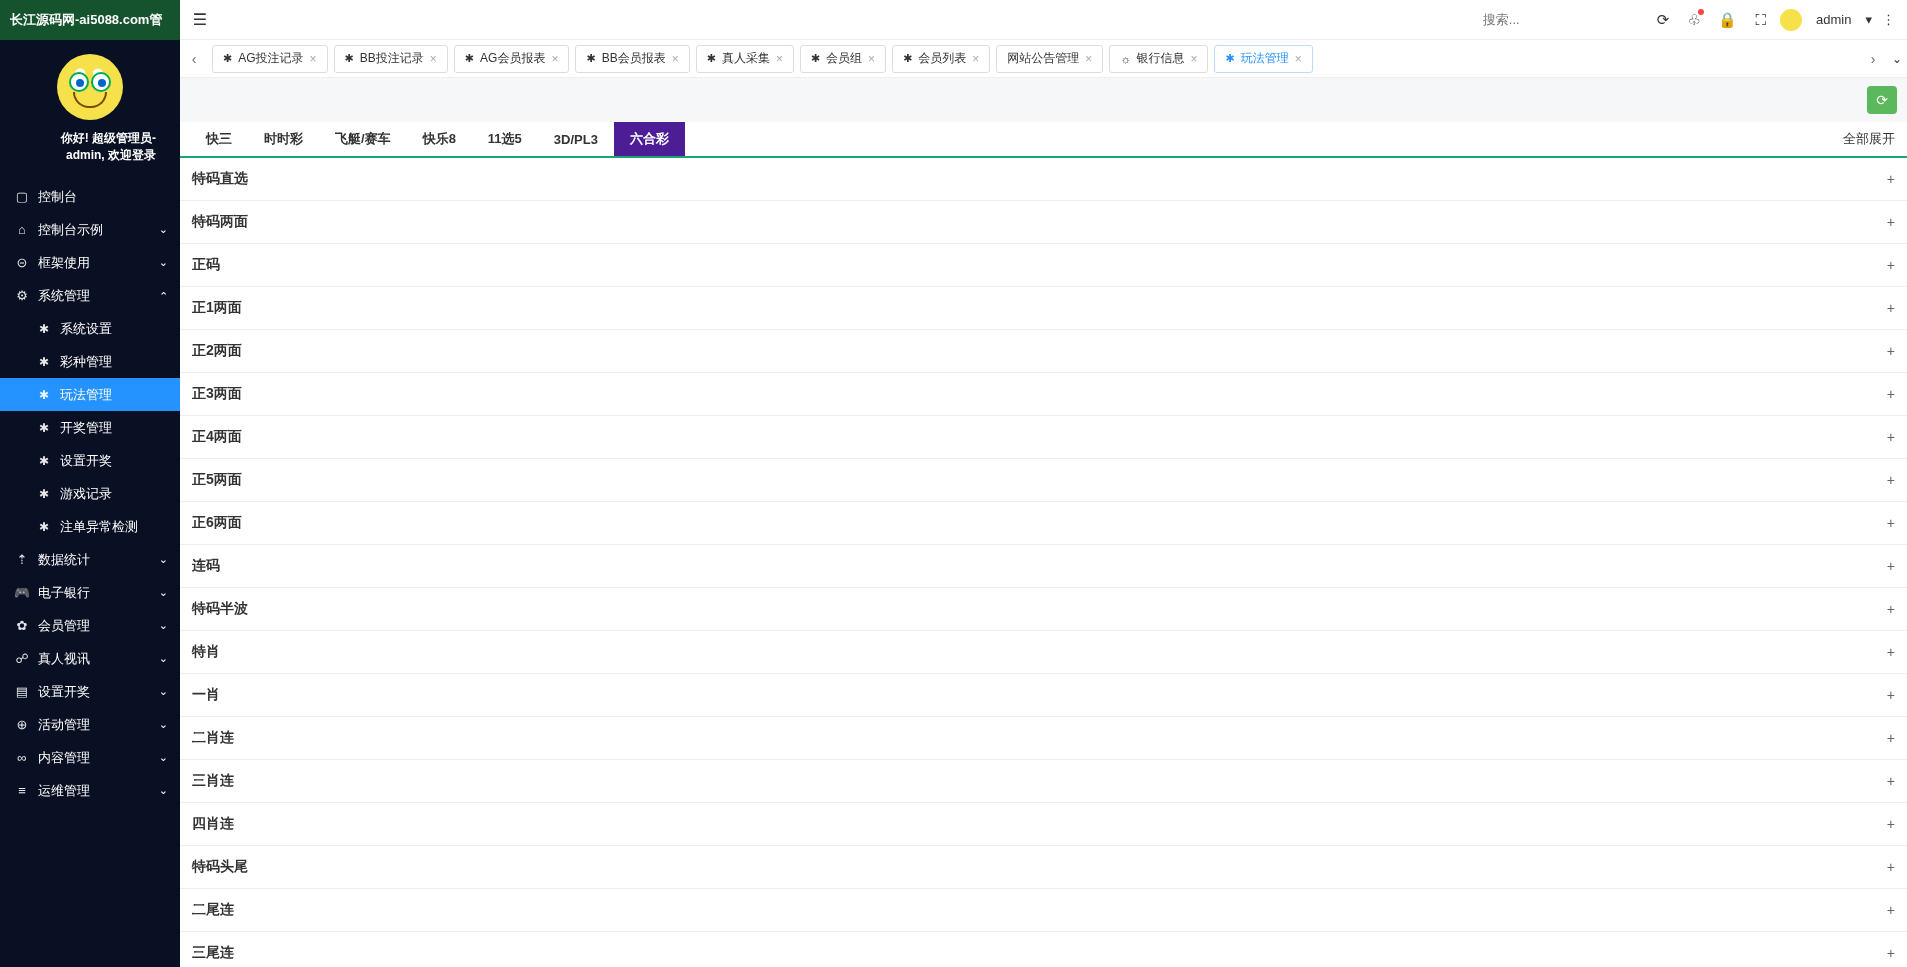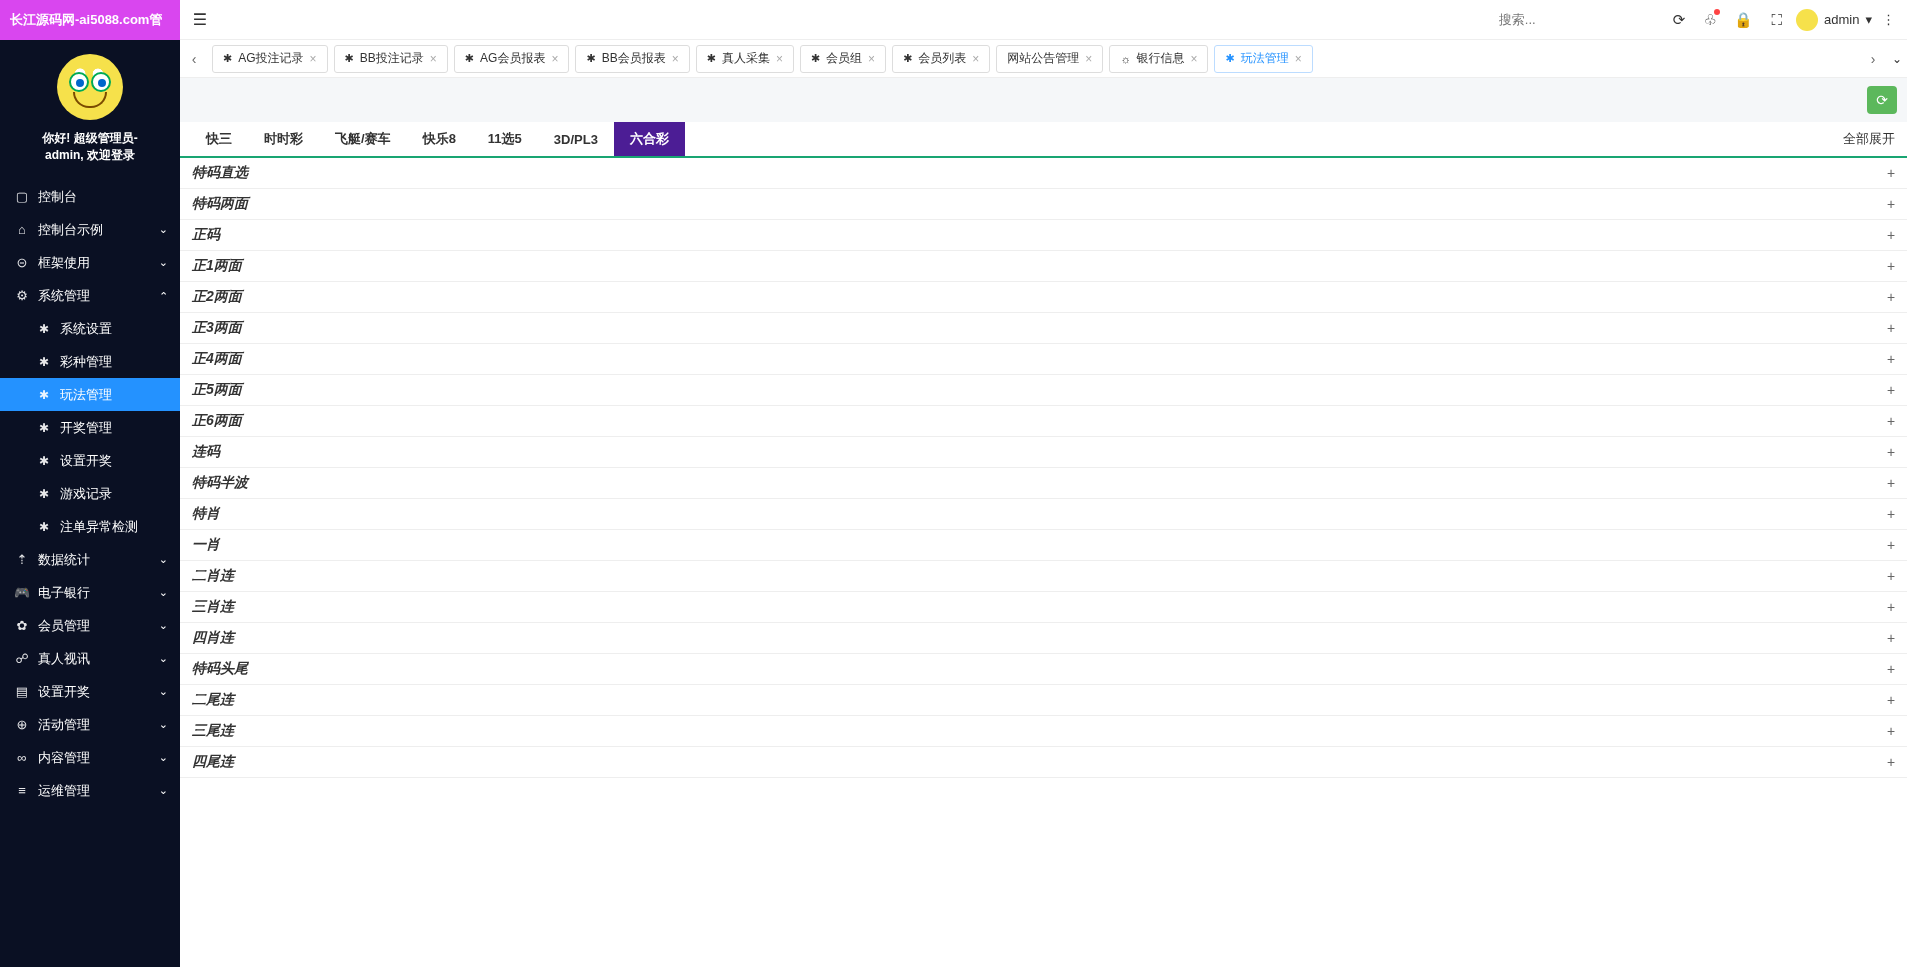--- a/index.html
+++ b/index.html
@@ -1,28 +1,28 @@
 <!DOCTYPE html>
 <html><head>
 <meta charset="utf-8">
 <style>
 * { margin: 0; padding: 0; box-sizing: border-box; }
 body { font-family: "Microsoft YaHei", Arial, sans-serif; font-size: 13px; color: #333; background: #f5f5f5; overflow: hidden; }
 .app { display: flex; height: 100vh; width: 100vw; }
 
 
 .sidebar { width: 180px; background: #0a1023; color: #fff; display: flex; flex-direction: column; overflow-y: auto; }
-.sidebar-header { height: 40px; background: #d946ef; display: flex; align-items: center; padding: 0 10px; font-size: 13px; font-weight: bold; color:#fff; }
+.sidebar-header { height: 40px; background: #14532d; display: flex; align-items: center; padding: 0 10px; font-size: 13px; font-weight: bold; color:#fff; }
 .avatar-wrap { display: flex; flex-direction: column; align-items: center; padding: 14px 0 8px; }
 .avatar { width: 66px; height: 66px; border-radius: 50%; background: radial-gradient(circle at 35% 30%, #fff 0 8%, transparent 9%), radial-gradient(circle at 62% 30%, #fff 0 8%, transparent 9%), #f6e14b; position: relative; overflow: hidden; }
 .avatar::after { content:""; position:absolute; left:50%; top:58%; width:30px; height:14px; border:2px solid #7a4b00; border-top:none; border-radius:0 0 20px 20px; transform:translateX(-50%);}
 .avatar .eye { position:absolute; width:20px; height:20px; border:2px solid #0a5; border-radius:50%; background:#fff; top:18px;}
 .avatar .eye.l{left:12px;} .avatar .eye.r{right:12px;}
 .avatar .eye::after{content:"";position:absolute;width:8px;height:8px;background:#06c;border-radius:50%;top:5px;left:5px;}
-.welcome { font-size: 12px; color: #fff; margin-top: 10px; padding: 0 24px; text-align: center; width: 100%; font-weight: bold;}
+.welcome { font-size: 12px; color: #fff; margin-top: 10px; padding: 0 24px; text-align: right; width: 100%; font-weight: bold;}
 
 .nav { list-style: none; margin-top: 8px; }
 .nav-item { display: flex; align-items: center; height: 33px; padding: 0 14px; cursor: pointer; font-size: 13px; position: relative; }
 .nav-item.top { font-weight: normal; }
 .nav-item.expanded { }
 .nav-item .chev { position: absolute; right: 12px; font-size: 11px; }
 .nav-item.expanded .chev { transform: rotate(180deg); }
 .nav-icon { width: 16px; margin-right: 8px; font-size: 13px; opacity: 0.9; display:inline-flex; align-items:center; justify-content:center; }
 .nav-sub { list-style: none; }
 .nav-sub .nav-item { padding-left: 36px; font-size: 13px; }
@@ -32,21 +32,21 @@
 
 .main { flex: 1; display: flex; flex-direction: column; background: #fff; min-width:0;}
 .topbar { height: 40px; display: flex; align-items: center; padding: 0 12px 0 0; border-bottom: 1px solid #eee; }
 .menu-toggle { width: 40px; height: 40px; display: flex; align-items: center; justify-content: center; cursor: pointer; font-size: 16px; }
 .spacer { flex: 1; }
 .search-box { width: 160px; }
 .search-box input { width: 100%; border: none; outline: none; font-size: 13px; color: #3b82f6; padding: 6px 4px; }
 .top-icons { display: flex; align-items: center; gap: 18px; margin-left: 18px; }
 .top-icon { cursor: pointer; font-size: 15px; color: #333; position: relative; }
 .top-icon .dot { position: absolute; top: -2px; right: -3px; width: 6px; height: 6px; background: #f44; border-radius: 50%; }
-.user-chip { display: flex; align-items: center; gap: 6px; cursor: pointer; margin-left: 14px; }
+.user-chip { display: flex; align-items: center; gap: 14px; cursor: pointer; margin-left: 14px; }
 .user-chip .mini-avatar { width: 22px; height: 22px; border-radius: 50%; background: #f6e14b; }
 .more-icon { margin-left: 10px; cursor: pointer; }
 
 
 .tabs-row { height: 38px; display: flex; align-items: center; border-bottom: 1px solid #eee; background:#fff; position:relative; padding-right: 40px;}
 .tabs-scroll-btn { width: 28px; height: 100%; display: flex; align-items: center; justify-content: center; cursor: pointer; color: #666; font-size: 14px; }
 .tabs-scroll-btn.right{position:absolute; right:20px; top:0;}
 .tabs-dropdown{position:absolute; right:0; top:0; width:20px; height:100%; display:flex; align-items:center; justify-content:center; cursor:pointer; font-size:12px;}
 .tabs-container { flex: 1; display: flex; gap: 6px; overflow: hidden; padding: 0 4px;}
 .tab { height: 28px; border: 1px solid #ddd; border-radius: 3px; display: flex; align-items: center; padding: 0 10px; font-size: 12px; cursor: pointer; gap: 6px; white-space: nowrap; background:#fff;}
@@ -60,21 +60,21 @@
 
 
 .cat-row { display: flex; align-items: center; border-bottom: 2px solid #19a572; background: #fff; padding-left: 10px; }
 .cat-tab { padding: 8px 16px; font-size: 13px; cursor: pointer; color: #333; font-weight: bold; }
 .cat-tab.active { background: #4c1d95; color: #fff; }
 .expand-all { margin-left: auto; padding: 8px 12px; font-size: 13px; cursor: pointer; }
 
 
 .content-scroll { flex: 1; overflow-y: auto; }
 .acc-list { }
-.acc-item { display: flex; align-items: center; justify-content: space-between; padding: 6px 12px; border-bottom: 1px solid #eee; cursor: pointer; font-size: 14px; font-weight: bold; font-style: italic;}
+.acc-item { display: flex; align-items: center; justify-content: space-between; padding: 12px 12px; border-bottom: 1px solid #eee; cursor: pointer; font-size: 14px; font-weight: bold;}
 .acc-item .plus { color: #666; font-weight: normal; font-size: 14px;}
 
 
 .footer { height: 30px; display: flex; align-items: center; justify-content: center; font-size: 12px; color: #333; border-top: 1px solid #eee; background:#fff;}
 
 
 .content-scroll::-webkit-scrollbar{width:12px;}
 .content-scroll::-webkit-scrollbar-thumb{background:#ccc;border-radius:6px;}
 </style>
 </head>

